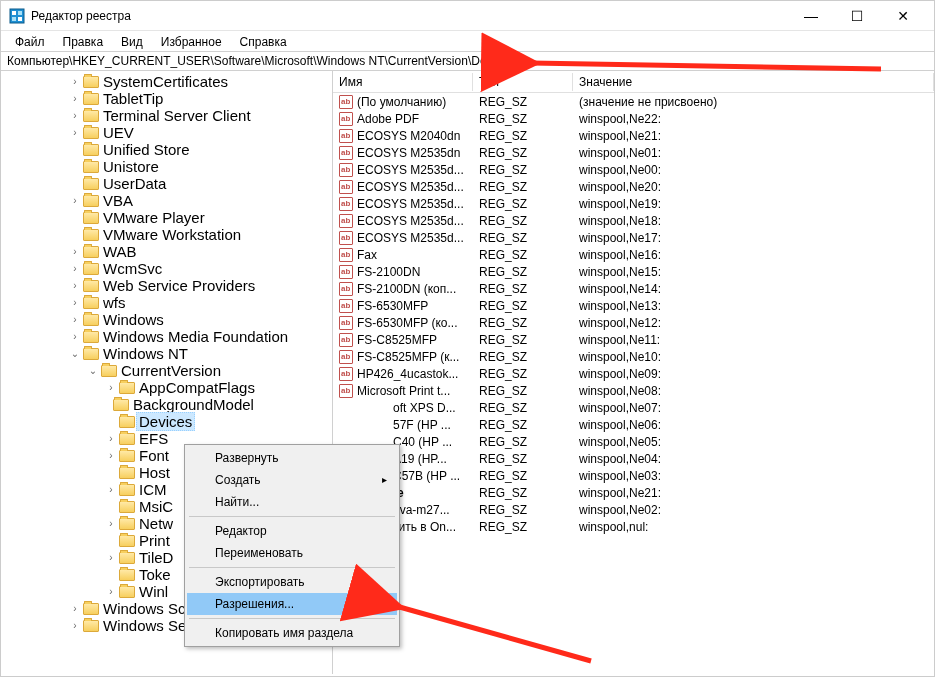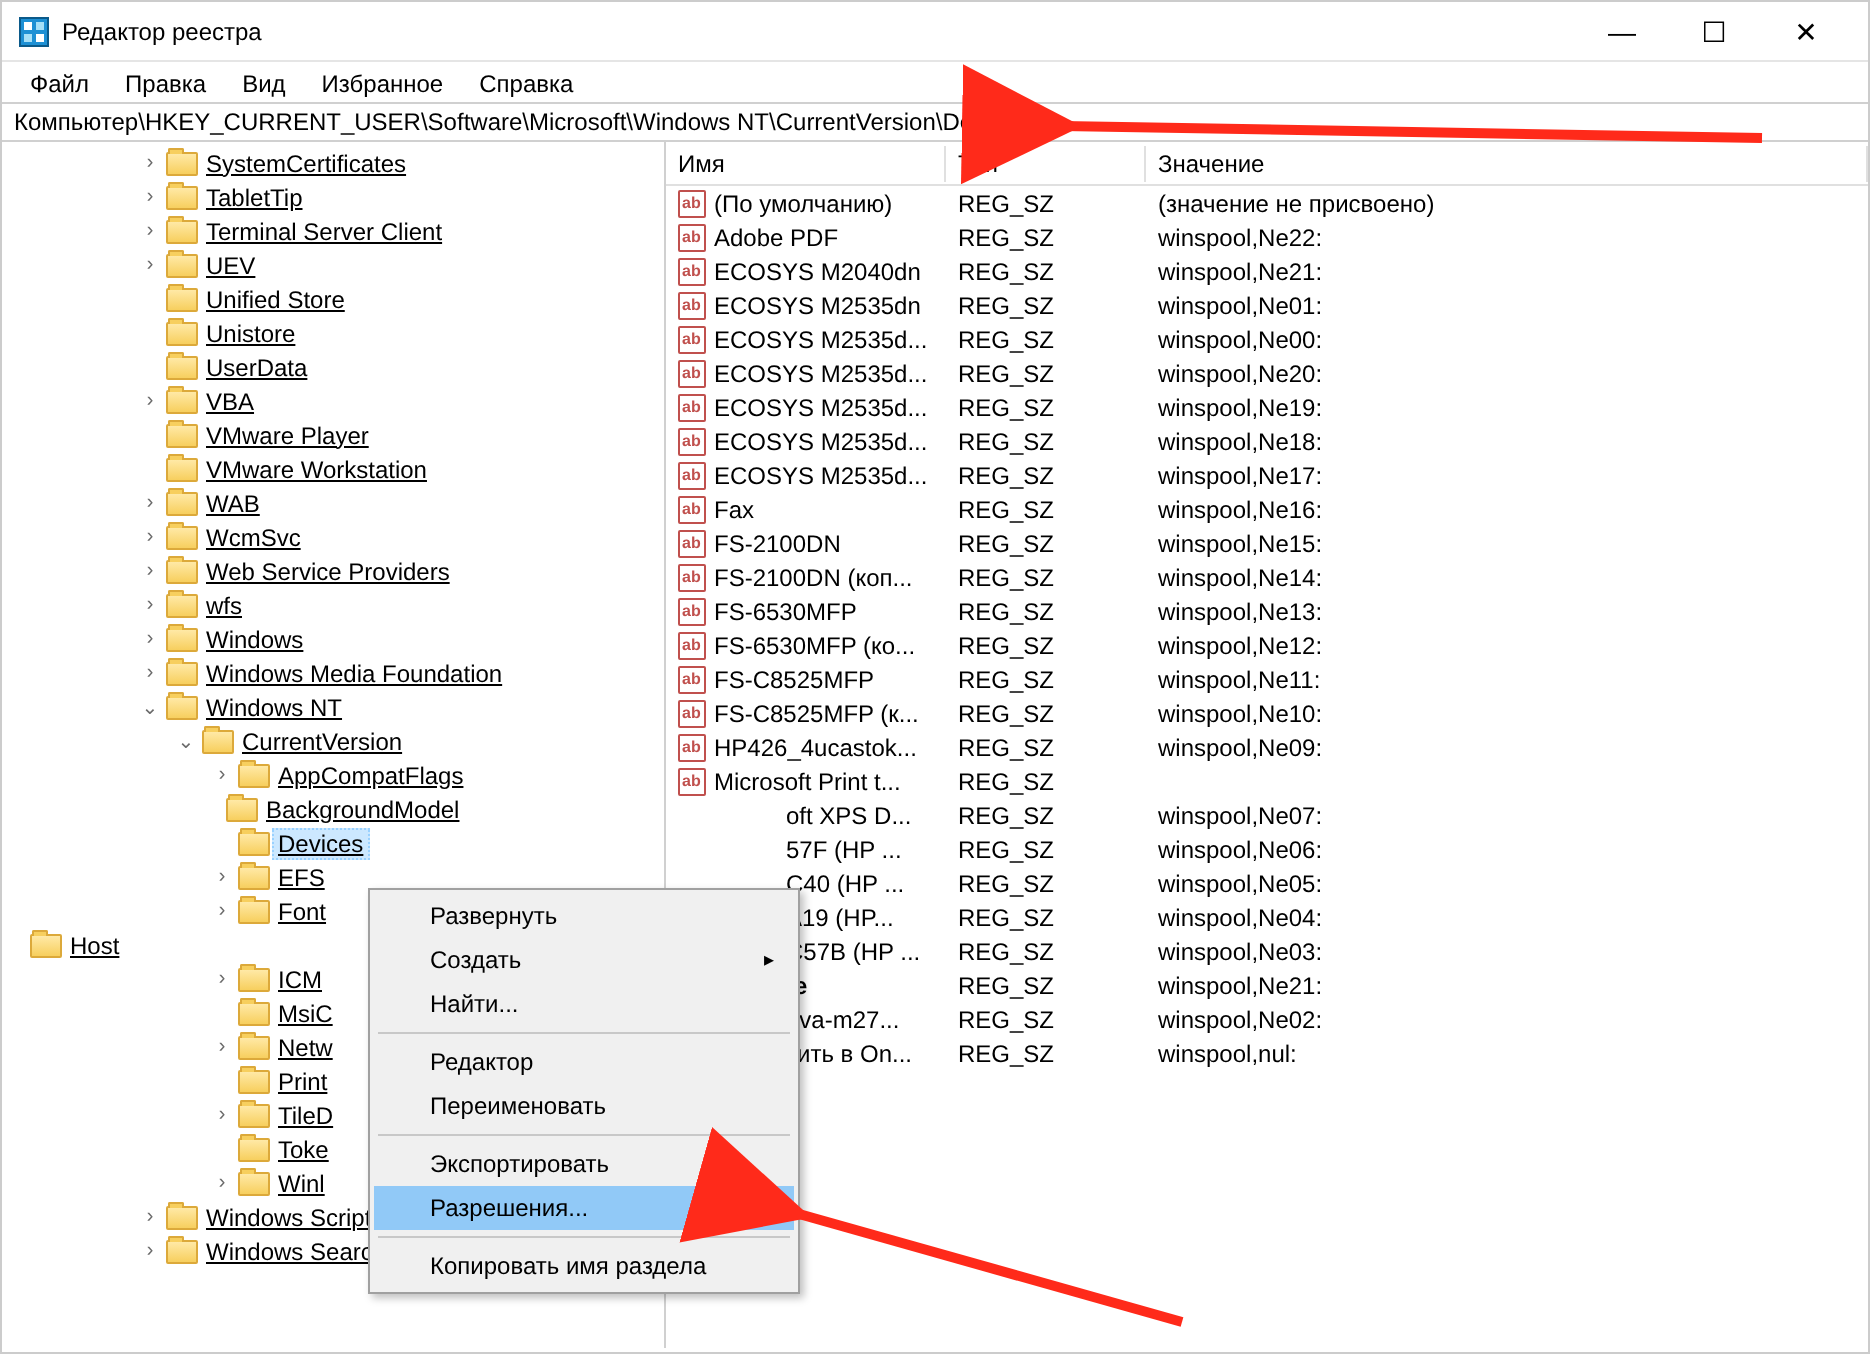--- a/index.html
+++ b/index.html
@@ -18,21 +18,21 @@
   .win-controls { display: flex; gap: 0; }
   .win-btn { width: 46px; height: 30px; display: flex; align-items: center; justify-content: center; font-size: 14px; line-height: 1; }
   .menubar { height: 20px; display: flex; align-items: flex-end; padding: 0 6px; gap: 2px; }
   .menu-item { padding: 2px 8px; font-size: 12px; }
   .addressbar { height: 20px; padding: 2px 6px; border-top: 1px solid #d0d0d0; border-bottom: 1px solid #d0d0d0; font-size: 12px; background: #fff; white-space: nowrap; overflow: hidden; }
   .content { display: flex; height: calc(100% - 72px); }
   .tree-pane { width: 332px; border-right: 1px solid #d0d0d0; overflow: hidden; position: relative; padding-top: 2px; }
   .tree-node { display: flex; align-items: center; height: 17px; padding: 0; white-space: nowrap; }
   .tree-toggle { width: 12px; height: 17px; display: inline-flex; align-items: center; justify-content: center; color: #6b6b6b; font-size: 10px; margin-right: 2px; }
   .tree-icon { width: 16px; height: 13px; margin-right: 4px; display: inline-flex; align-items: center; justify-content: center; }
-  .tree-label { font-size: 12px; text-decoration: underline; }
+  .tree-label { font-size: 15px; }
   .tree-label.selected { background: #cce8ff; border: 1px dotted #99d1ff; padding: 0 2px; margin: -1px -3px; }
   .folder { width: 16px; height: 12px; background: linear-gradient(#ffe9a6, #f7cf5e); border: 1px solid #dca93a; border-radius: 1px; position: relative; }
   .folder::before { content: ""; position: absolute; top: -3px; left: 0; width: 6px; height: 2px; background: #f7cf5e; border: 1px solid #dca93a; border-bottom: none; border-radius: 1px 1px 0 0; }
   .list-pane { flex: 1; overflow: hidden; }
   .list-header { display: flex; height: 22px; align-items: center; border-bottom: 1px solid #e0e0e0; font-size: 12px; }
   .list-header .col { padding: 2px 6px; border-right: 1px solid #e0e0e0; }
   .col-name { width: 140px; }
   .col-type { width: 100px; }
   .col-value { flex: 1; }
   .list-rows { overflow: hidden; }
@@ -242,21 +242,21 @@
           </span>
           <span class="tree-label">EFS</span>
         </div>
         <div class="tree-node" style="padding-left: 104px;">
           <span class="tree-toggle" style="transform: none;">›</span>
           <span class="tree-icon">
             <span class="folder"></span>
           </span>
           <span class="tree-label">Font</span>
         </div>
-        <div class="tree-node" style="">
+        <div class="tree-node" style="padding-left: 104px;">
           <span class="tree-toggle"></span>
           <span class="tree-icon">
             <span class="folder"></span>
           </span>
           <span class="tree-label">Host</span>
         </div>
         <div class="tree-node" style="padding-left: 104px;">
           <span class="tree-toggle" style="transform: none;">›</span>
           <span class="tree-icon">
             <span class="folder"></span>
@@ -462,20 +462,21 @@
             </div>
             <div class="cell c-type">REG_SZ</div>
             <div class="cell c-value">winspool,Ne09:</div>
           </div>
           <div class="list-row">
             <div class="cell c-name">
               <span class="val-icon val-icon-sz"></span>
               <span>Microsoft Print t...</span>
             </div>
             <div class="cell c-type">REG_SZ</div>
+            <div class="cell c-value">winspool,Ne08:</div>
           </div>
           <div class="list-row">
             <div class="cell c-name" style="padding-left: 60px;">
               <span>oft XPS D...</span>
             </div>
             <div class="cell c-type">REG_SZ</div>
             <div class="cell c-value">winspool,Ne07:</div>
           </div>
           <div class="list-row">
             <div class="cell c-name" style="padding-left: 60px;">

